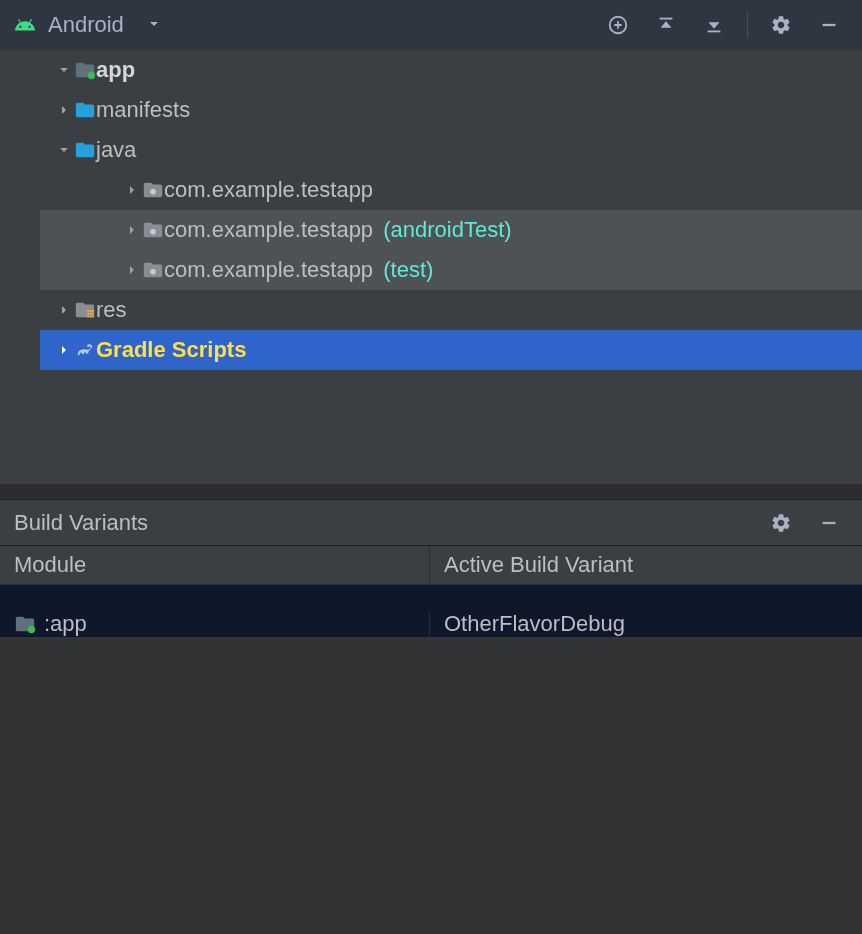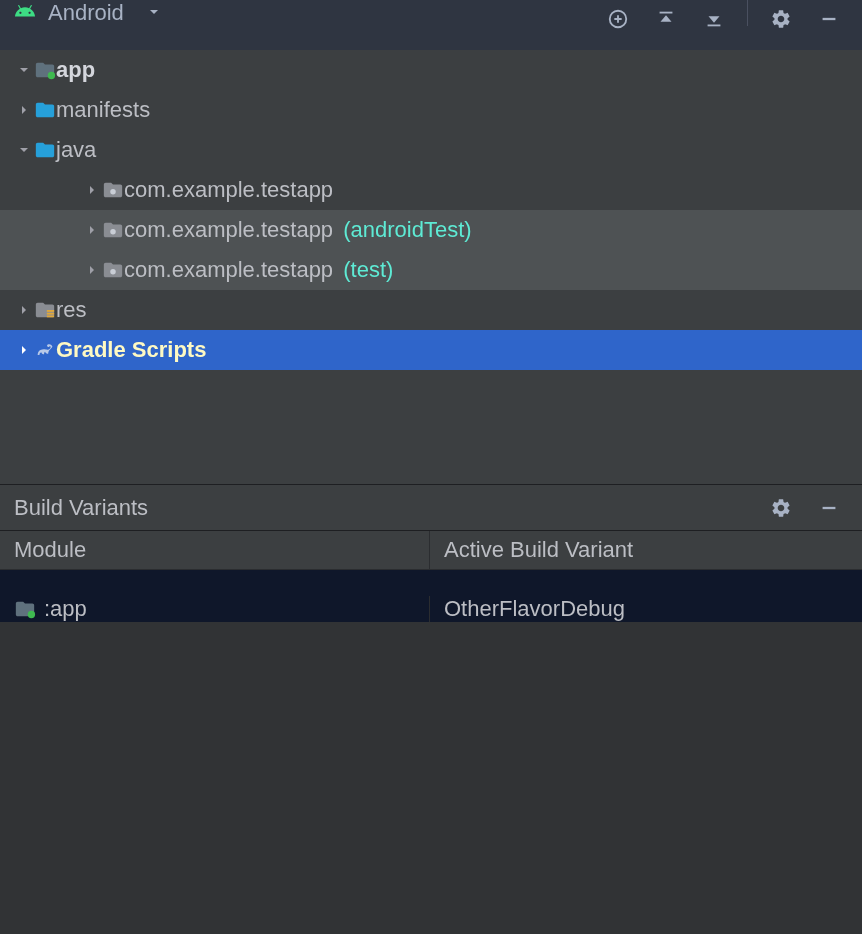--- a/index.html
+++ b/index.html
@@ -17,21 +17,21 @@
     overflow: hidden;
     display: flex;
     flex-direction: column;
   }
   
   
   .top-toolbar {
     height: 50px;
     background: #2f3541;
     display: flex;
-    align-items: flex-start;
+    align-items: center;
     padding: 0 14px;
     gap: 10px;
   }
   .android-icon {
     width: 22px;
     height: 22px;
     margin-right: 2px;
   }
   .toolbar-label {
     color: #a8b2c4;
@@ -67,31 +67,32 @@
     background: #3c3f41;
     overflow: hidden;
   }
   .tree-row {
     height: 40px;
     display: flex;
     align-items: center;
     padding-left: 14px;
     gap: 0;
     cursor: pointer;
+    margin-left: 40px;
   }
   .tree-row.bold {
     font-weight: 600;
     color: #d4d6dc;
   }
   .tree-row.highlighted {
     background: #4e5254;
   }
   .tree-row.selected {
     background: #2f65ca;
-    color: #fef9c3;
+    color: #fde047;
     font-weight: 600;
   }
   .tree-row.selected .expand-icon {
     color: #ffffff;
   }
   .expand-icon {
     width: 20px;
     height: 20px;
     display: flex;
     align-items: center;
@@ -122,20 +123,21 @@
     flex-direction: column;
   }
   .bv-header {
     height: 46px;
     background: #3c3f41;
     border-top: 1px solid #1e1f22;
     display: flex;
     align-items: center;
     padding: 0 14px;
     gap: 10px;
+    margin-top: 15px;
   }
   .bv-title {
     flex: 1;
     font-size: 22px;
     color: #bcbec4;
   }
   .bv-table {
     display: flex;
     flex-direction: column;
   }

